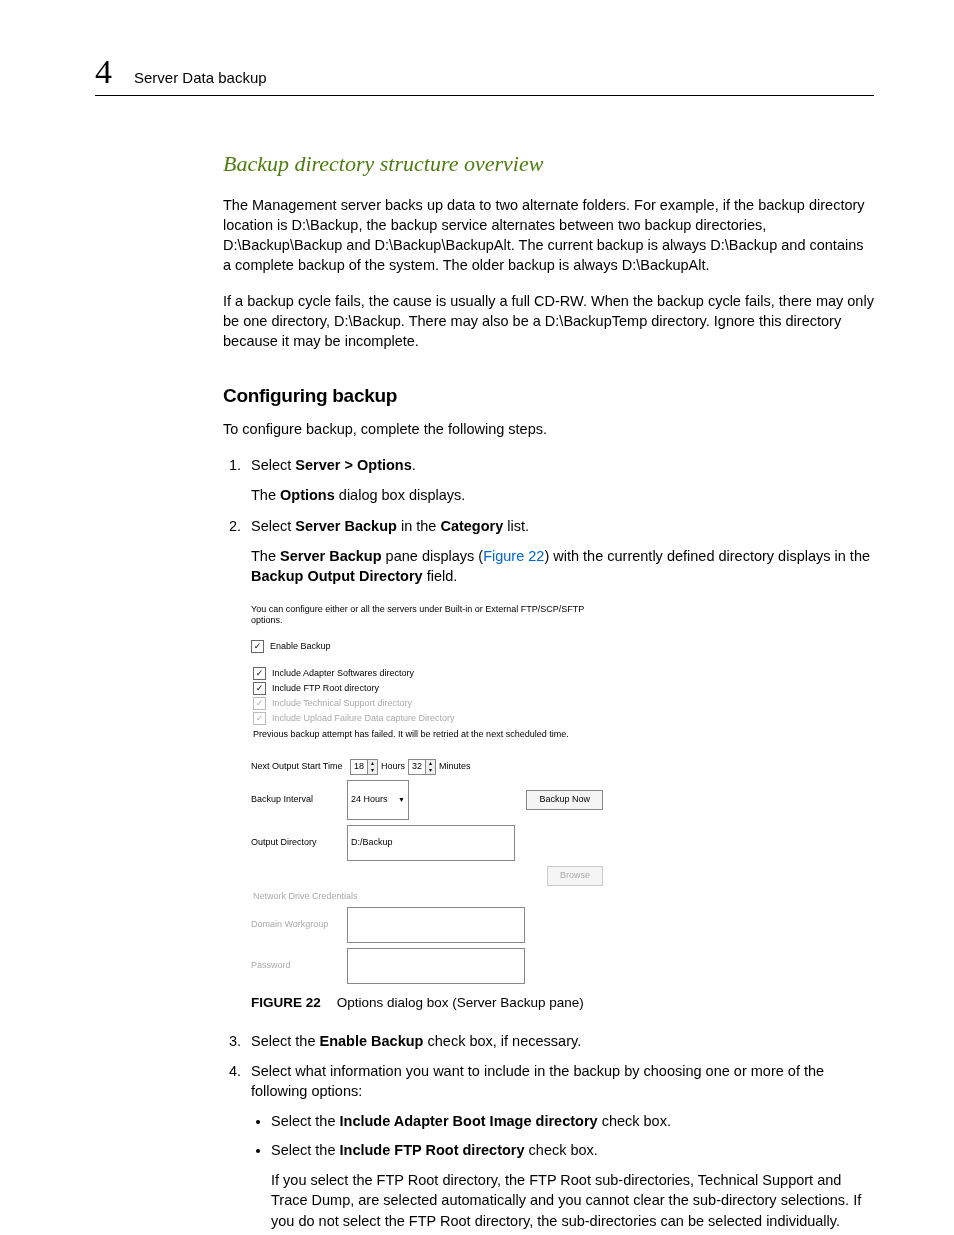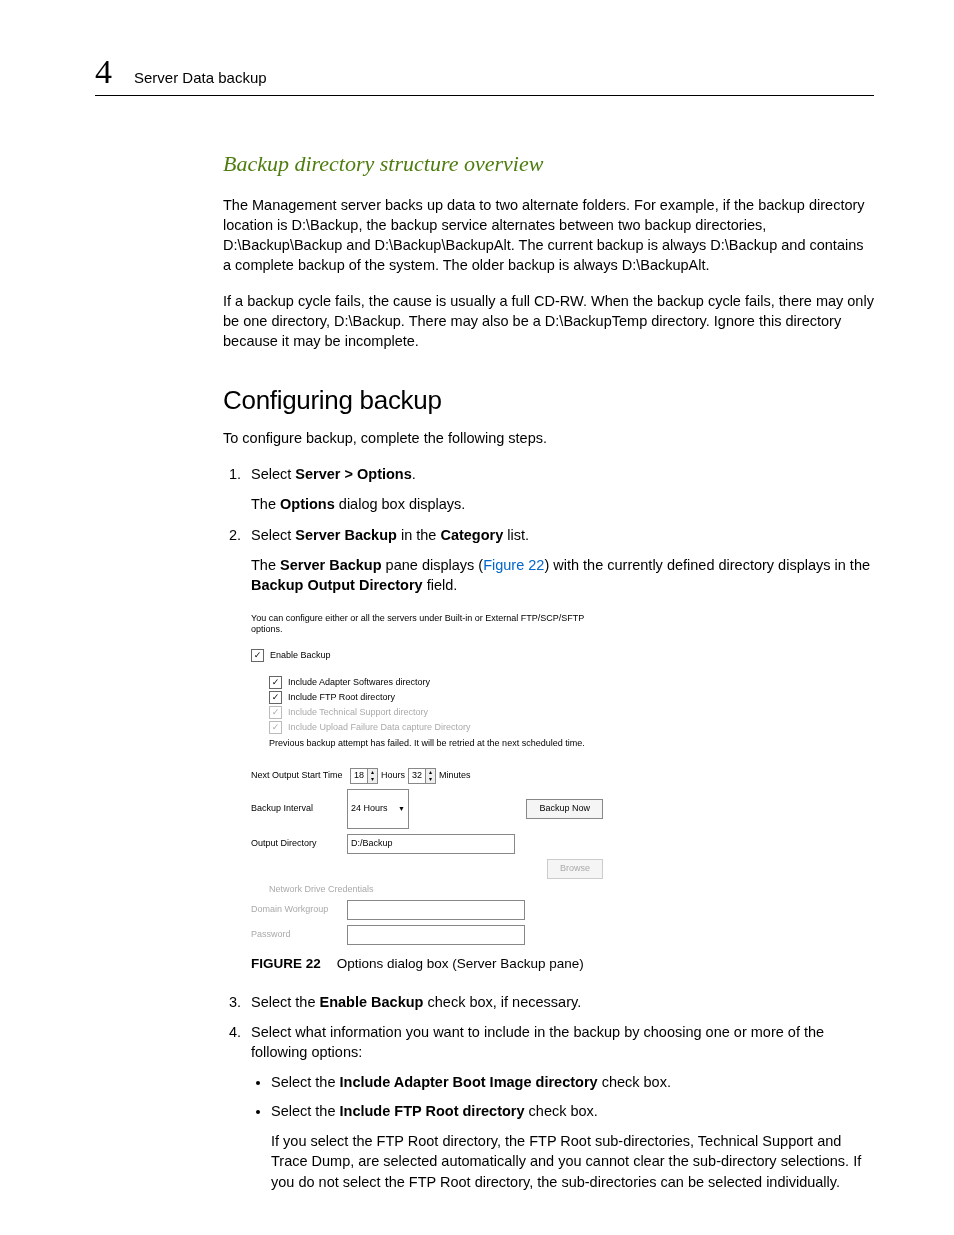--- a/index.html
+++ b/index.html
@@ -37,22 +37,22 @@
   .h2 {
     font-family: Georgia, 'Times New Roman', serif;
     font-style: italic;
     font-size: 22px;
     margin: 0 0 18px 0;
     font-weight: normal;
     color:#4d7c0f;
   }
   .h1 {
     font-family: Arial, sans-serif;
-    font-size: 26px;
-    font-weight: normal;
+    font-size: 19px;
+    font-weight: bold;
     margin: 34px 0 12px 0;
     letter-spacing: -0.3px;
   }
   .para {
     font-size: 14.5px;
     line-height: 1.38;
     margin: 0 0 16px 0;
   }
   ol.steps {
     font-size: 14.5px;
@@ -95,21 +95,21 @@
     margin-right: 6px;
     display: inline-flex;
     align-items: center; justify-content: center;
     background: #fff;
     flex: 0 0 auto;
   }
   .cb.checked::after { content:"✓"; font-size:9px; line-height:1; color:#000; }
   .cb.gray { border-color:#bbb; }
   .cb.gray.checked::after { color:#aaa; }
   .gray-text { color:#aaa; }
-  .indent { margin-left: 18px; }
+  .indent { margin-left: 2px; }
   .field-row { display:flex; align-items:center; margin: 5px 0; }
   .field-label { width: 96px; flex:0 0 auto; }
   .spinner {
     display:inline-flex; align-items:center;
     border:1px solid #888; height:14px; background:#fff;
     margin: 0 3px;
   }
   .spinner .val { padding: 0 3px; font-size:9px; }
   .spinner .arrows { width:9px; display:flex; flex-direction:column; border-left:1px solid #888;}
   .spinner .arrows div { height:7px; font-size:6px; line-height:7px; text-align:center; background:#eee;}
@@ -120,21 +120,21 @@
   }
   .tri { font-size:7px; }
   .btn {
     border:1px solid #888; background:#f5f5f5;
     font-size:9px; padding:1px 12px; height:16px;
     display:inline-flex; align-items:center;
   }
   .btn.gray { color:#aaa; border-color:#ccc; }
   .tf {
     border:1px solid #888; background:#fff; height:14px;
-    font-size:9px; padding:2px 3px; display:inline-flex; align-items:center;
+    font-size:9px; padding:10px 3px; display:inline-flex; align-items:center;
   }
   .caption { font-size: 13.5px; margin: 10px 0 18px 0; }
   .caption b { font-weight:bold; margin-right: 16px; }
 </style>
 </head>
 <body>
 
 <div class="page">
   <div class="header">
     <span class="chapter-num">4</span>

